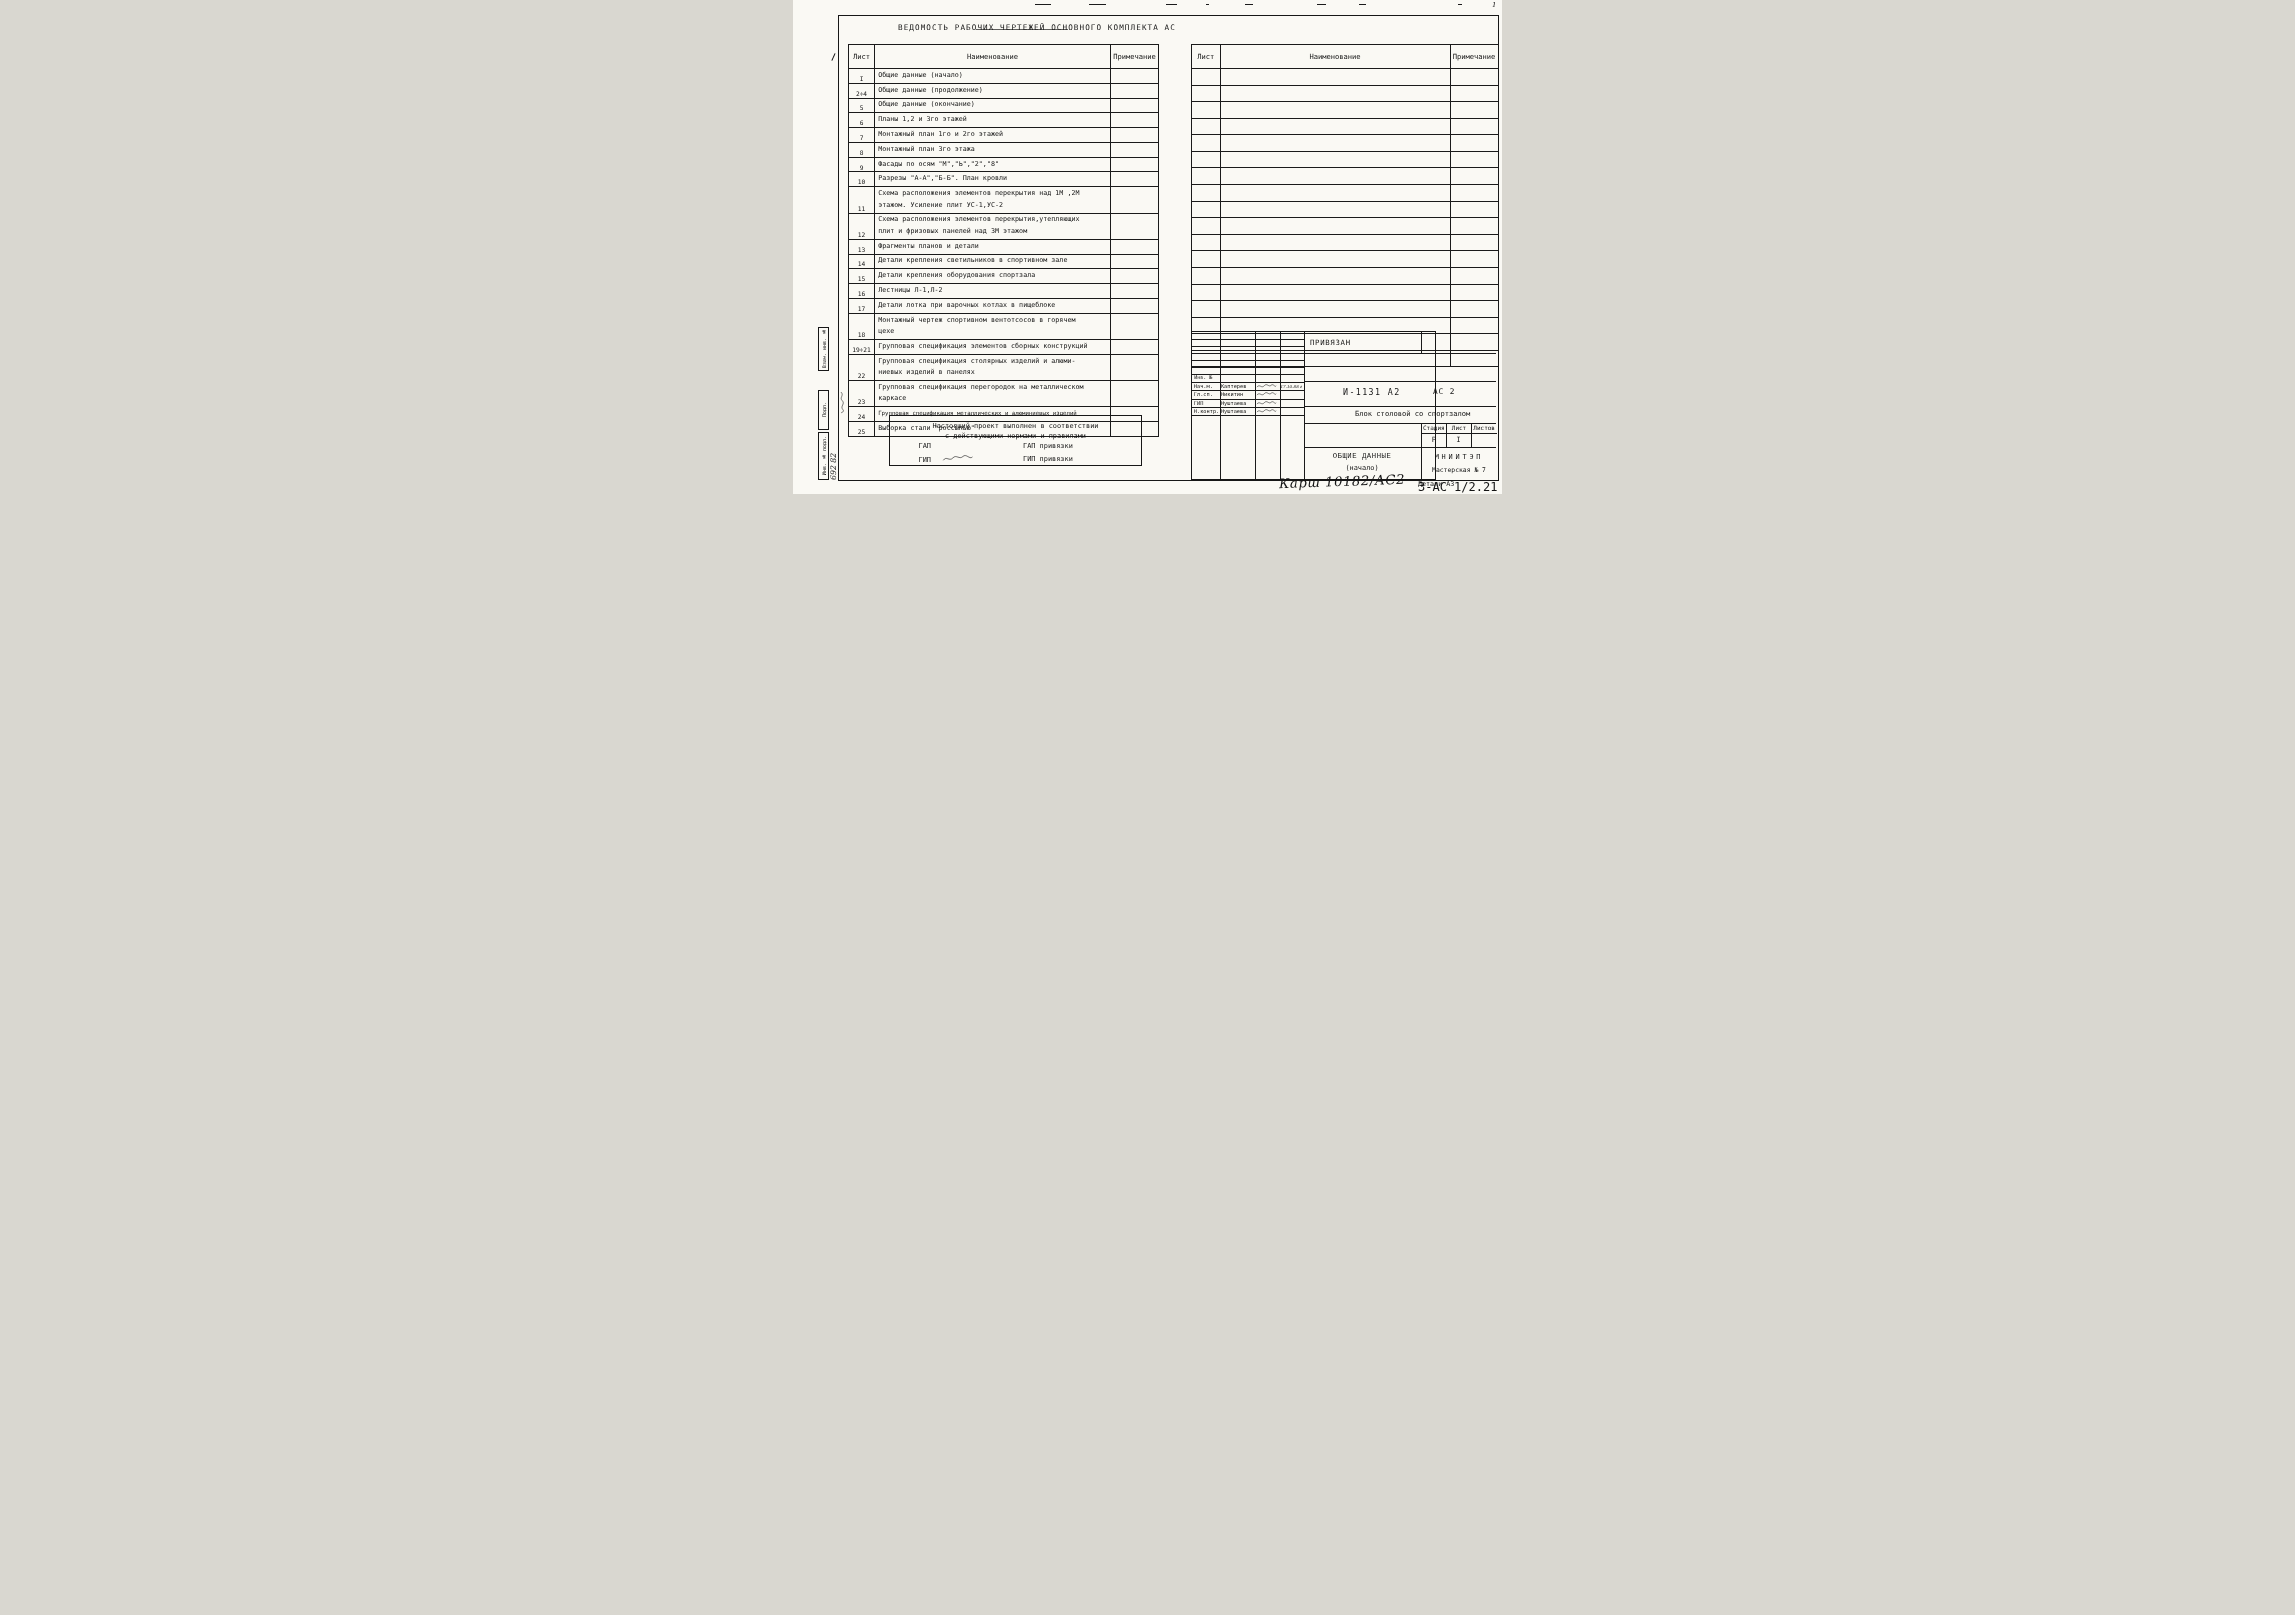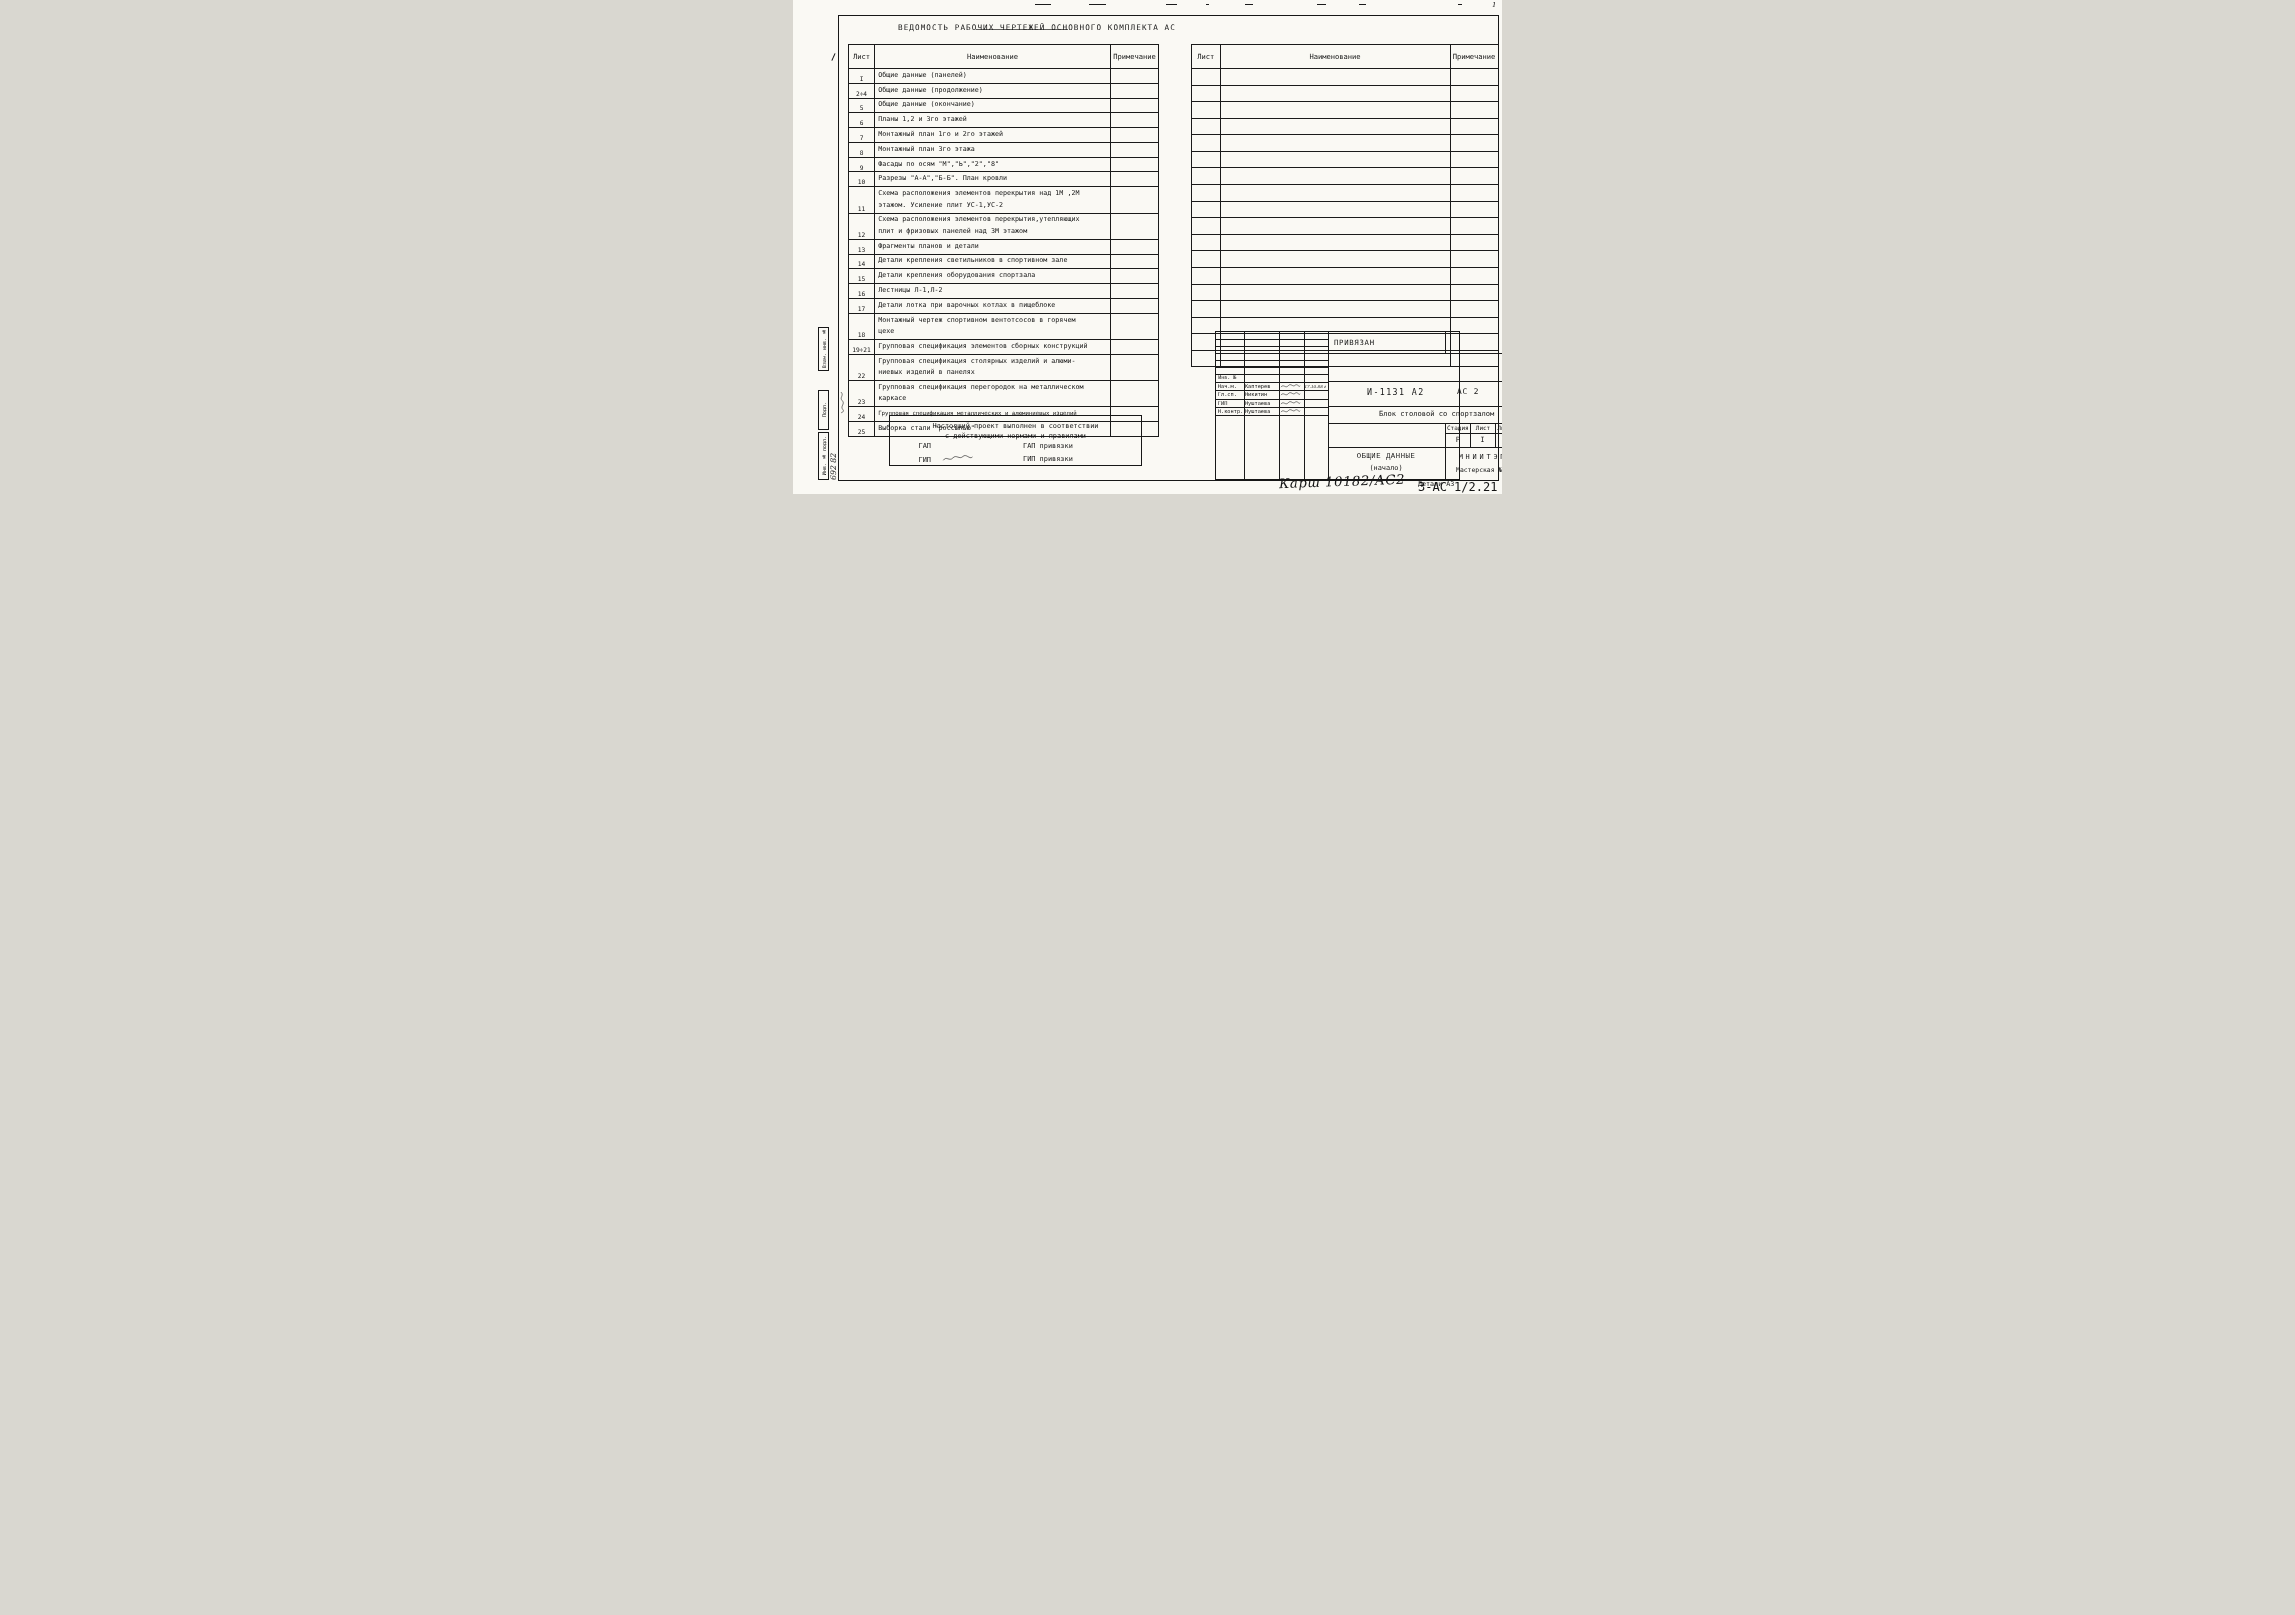--- a/index.html
+++ b/index.html
@@ -32,21 +32,21 @@
   
   .note-box{position:absolute;left:96px;top:415px;width:253px;height:51px;
     border:1.1px solid #171717;box-sizing:border-box;font-size:6.9px;}
   .note-box .c{text-align:center;margin-top:4.6px;line-height:10px;}
   .note-box .c2{text-align:center;line-height:10px;}
   .note-row{position:relative;height:11.5px;padding-left:28.5px;margin-top:0.9px;line-height:11.5px;}
   .note-row .right{position:absolute;left:133px;top:0;}
   .note-row .sig{display:inline-block;vertical-align:middle;margin-left:6.4px;transform:rotate(-3deg);}
   
   .stamp{position:absolute;left:398px;top:331px;width:245px;height:149px;
-    border:1.1px solid #171717;box-sizing:border-box;margin-left:24px;}
+    border:1.1px solid #171717;box-sizing:border-box;}
   .hline{position:absolute;height:0.9px;background:#1a1a1a;}
   .vline{position:absolute;width:0.9px;background:#1a1a1a;}
   .stamp .txt{position:absolute;white-space:nowrap;}
   .privyazan{left:118px;top:6px;font-size:7.3px;letter-spacing:0.7px;}
   .inv-label{left:2.3px;top:42px;font-size:5px;}
   .doc-code{left:151px;top:55px;font-size:8.3px;letter-spacing:1.4px;}
   .set-code{left:241px;top:55px;font-size:7.8px;letter-spacing:0.9px;}
   .object-name{left:118px;top:77px;font-size:7.1px;padding-left:45px;}
   .stage-labels{position:absolute;left:229px;top:92px;width:76px;display:flex;font-size:6px;}
   .stage-labels span{display:block;text-align:center;}
@@ -107,21 +107,21 @@
     <thead>
       <tr>
         <th>Лист</th>
         <th>Наименование</th>
         <th>Примечание</th>
       </tr>
     </thead>
     <tbody>
         <tr>
     <td class="cell-sheet">I</td>
-    <td class="cell-name">Общие данные (панелей)</td>
+    <td class="cell-name">Общие данные (начало)</td>
     <td class="cell-note"></td>
   </tr>
         <tr>
     <td class="cell-sheet">2÷4</td>
     <td class="cell-name">Общие данные (продолжение)</td>
     <td class="cell-note"></td>
   </tr>
         <tr>
     <td class="cell-sheet">5</td>
     <td class="cell-name">Общие данные (окончание)</td>

